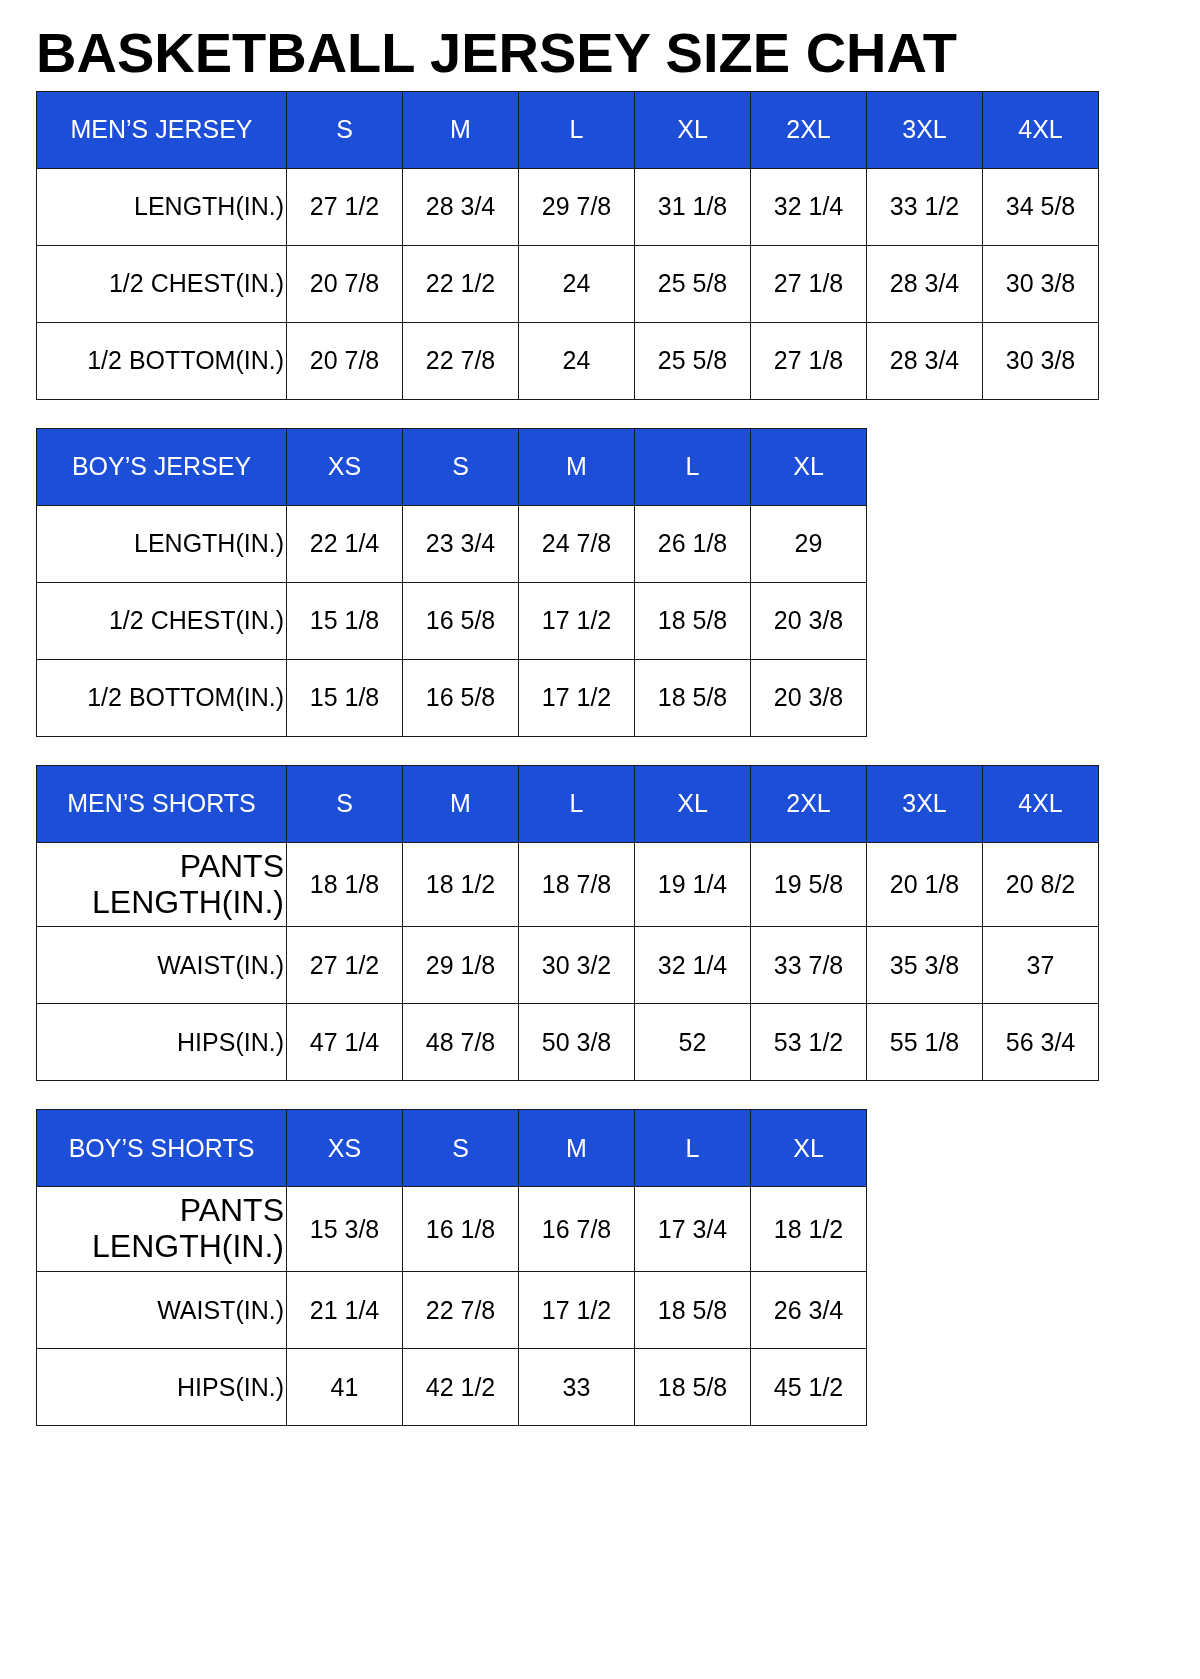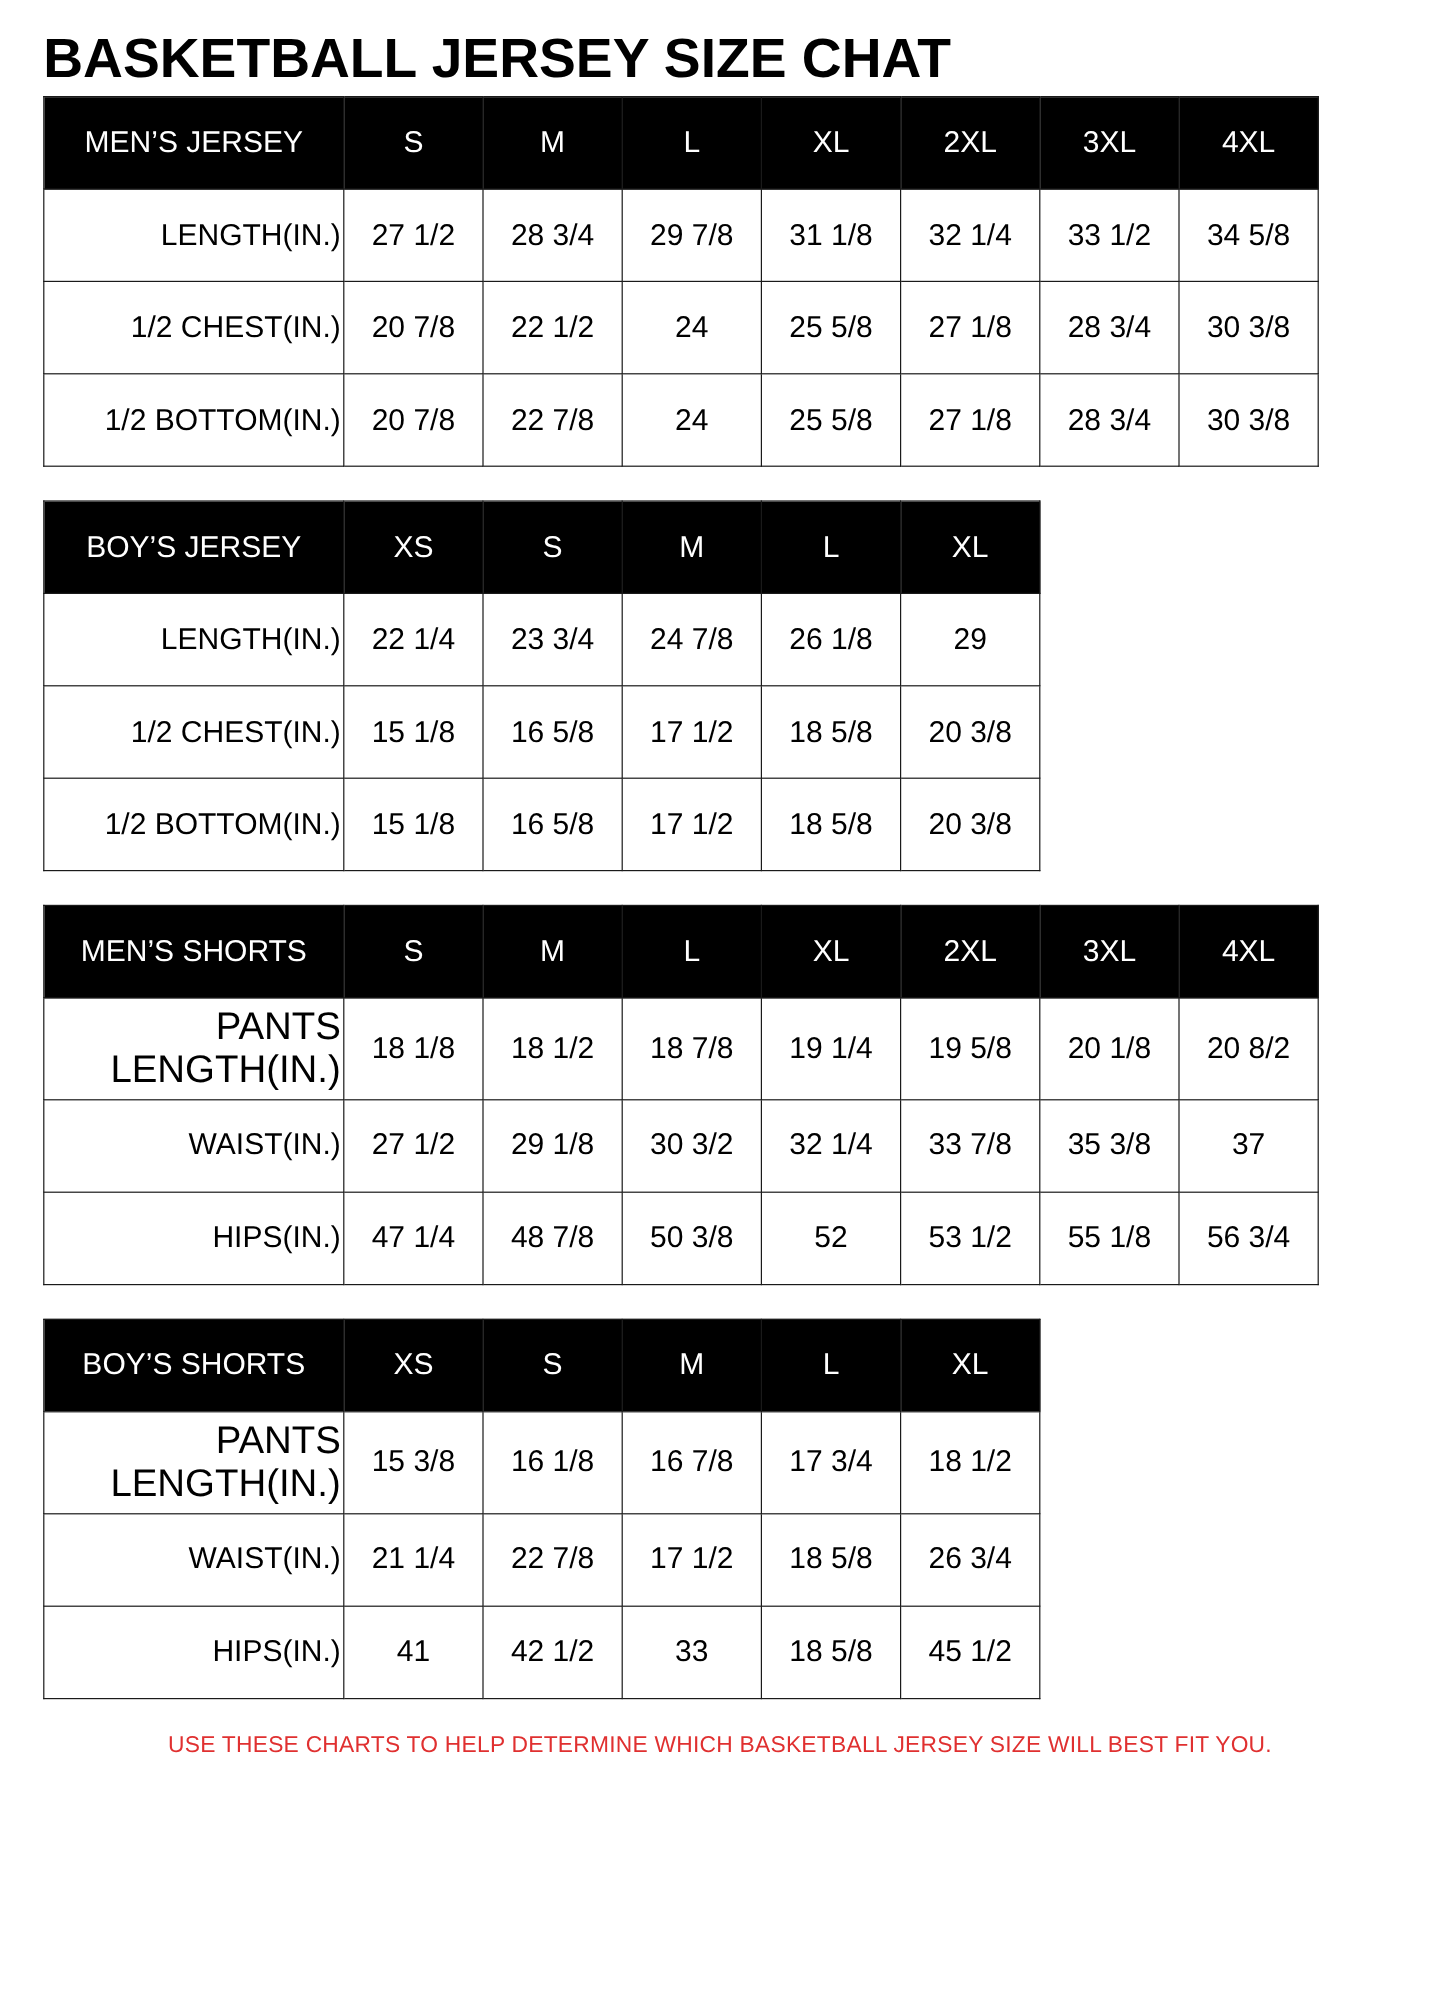--- a/index.html
+++ b/index.html
@@ -13,21 +13,21 @@
     height: 1679px;
     font-family: "Liberation Sans", sans-serif;
     color: #000000;
     position: relative;
     overflow: hidden;
   }
   .page {
     padding: 18px 28px 10px 28px;
   }
   .title {
-    font-size: 46px;
+    font-size: 56px;
     font-weight: bold;
     letter-spacing: 0px;
     line-height: 1.05;
     margin: 6px 0 8px 8px;
     white-space: nowrap;
   }
   .note {
     color: #e03030;
     font-size: 17.5px;
     font-weight: normal;
@@ -44,21 +44,21 @@
   table.size td, table.size th {
     border: 1px solid #1a1a1a;
     text-align: center;
     vertical-align: middle;
     font-size: 25px;
     font-weight: normal;
     padding: 6px 4px;
     height: 77px;
   }
   table.size thead th {
-    background: #000000;
+    background: #1d4ed8;
     color: #ffffff;
     font-size: 25px;
     font-weight: normal;
   }
   table.size thead th.rowhead {
     text-align: center;
   }
   table.size tbody td.rowlabel {
     font-size: 25px;
     font-weight: normal;
@@ -295,15 +295,14 @@
         <td class="rowlabel">HIPS(IN.)</td>
         <td>41</td>
         <td>42  1/2</td>
         <td>33</td>
         <td>18  5/8</td>
         <td>45  1/2</td>
       </tr>
     </tbody>
   </table>
 
-  <div class="footer">USE THESE CHARTS TO HELP DETERMINE WHICH BASKETBALL JERSEY SIZE WILL BEST FIT YOU.</div>
 
 </div>
 
 </body></html>

